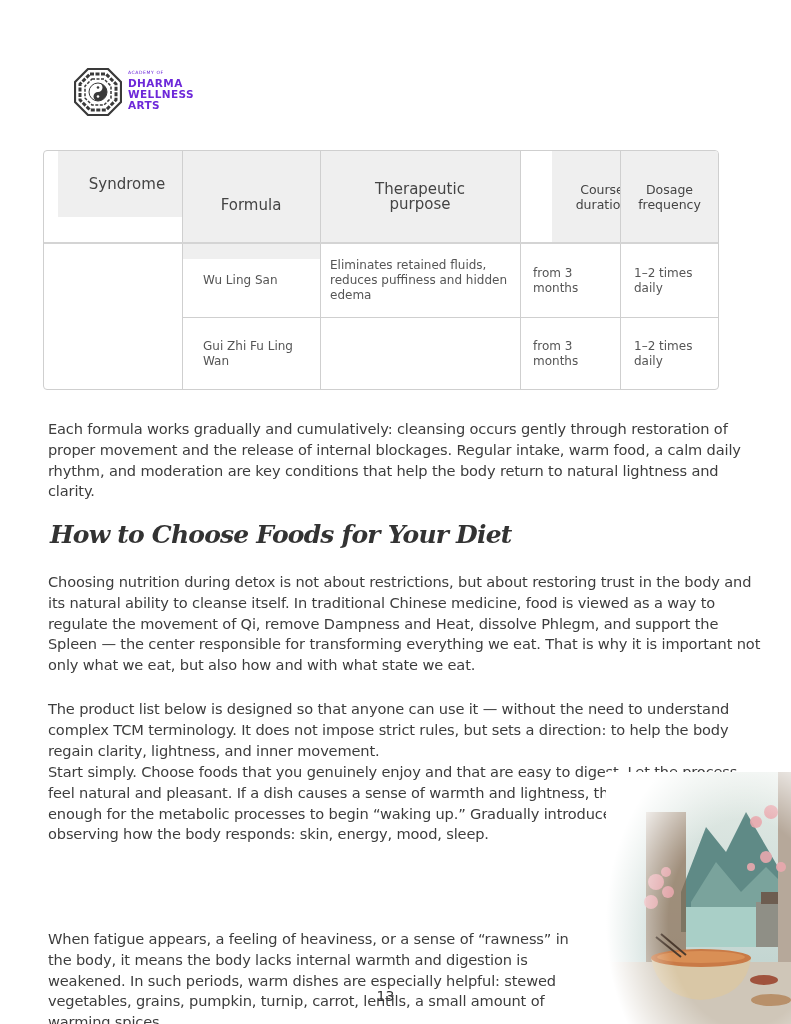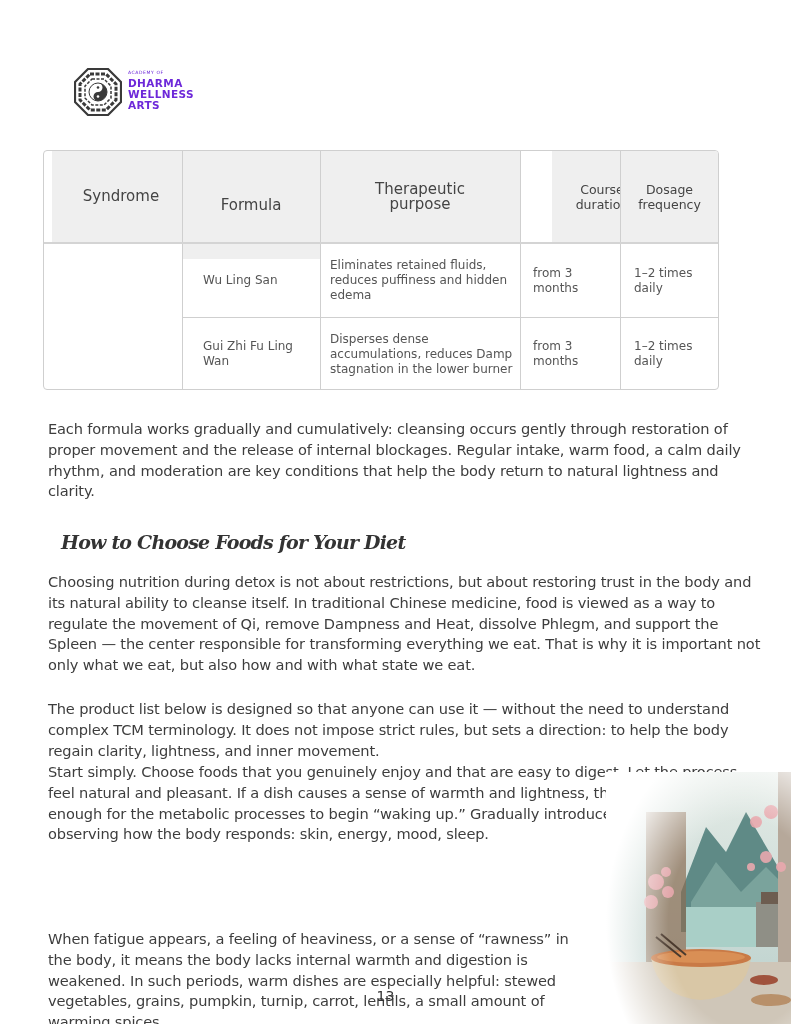--- a/index.html
+++ b/index.html
@@ -14,21 +14,21 @@
   .tbl { position: absolute; left: 43px; top: 150px; width: 676px; height: 240px; border: 1px solid #cfcfcf; border-radius: 4px; overflow: hidden; box-sizing: border-box; }
   .tbl .cell { position: absolute; box-sizing: border-box; display: flex; align-items: center; font-size: 12px; color: #555; line-height: 15px; }
   .tbl .hdr { background: #efefef; justify-content: center; text-align: center; color: #444; }
   .hdr.big { font-size: 15px; line-height: 15px; }
   .hdr.small { font-size: 12.5px; line-height: 15px; }
   .vline { position: absolute; width: 1px; background: #cfcfcf; }
   .hline { position: absolute; height: 1px; background: #cfcfcf; }
   .hline.thick { height: 2px; background: #d4d4d4; }
 
   .p { position: absolute; left: 44px; font-size: 14.6px; line-height: 20.8px; color: #3d3d3d; margin: 4px; letter-spacing: -0.15px; }
-  .h2 { position: absolute; left: 44px; top: 514px; font-family: "DejaVu Serif", serif; font-style: italic; font-weight: bold; font-size: 19px; color: #333; margin: 17px; letter-spacing: -0.8px; }
+  .h2 { position: absolute; left: 44px; top: 514px; font-family: "DejaVu Serif", serif; font-style: italic; font-weight: bold; font-size: 25px; color: #333; margin: 6px; letter-spacing: -0.8px; }
 
   .illus { position: absolute; left: 606px; top: 772px; width: 185px; height: 252px; }
   .page-num { position: absolute; left: 0; width: 791px; top: 988px; text-align: center; font-size: 14px; color: #333; padding-right: 20px; box-sizing: border-box; }
 </style>
 </head>
 <body>
 
 <div class="logo">
   <svg class="logo-mark" viewBox="0 0 48 48">
     <polygon points="14,1 34,1 47,14 47,34 34,47 14,47 1,34 1,14" fill="none" stroke="#3a3a3a" stroke-width="2.2"></polygon>
@@ -42,34 +42,33 @@
   <div class="logo-text">
     <span class="logo-small">ACADEMY OF</span>
     <span class="logo-big">DHARMA</span>
     <span class="logo-big">WELLNESS</span>
     <span class="logo-big">ARTS</span>
   </div>
 </div>
 
 <div class="tbl">
 
-  <div class="cell hdr big" style="left:8px;top:0;width:138px;height:91px;">Syndrome</div>
+  <div class="cell hdr big" style="left:14px;top:0;width:138px;height:66px;">Syndrome</div>
   <div class="cell hdr big" style="left:138px;top:0;width:138px;height:108px;">Formula</div>
   <div class="cell hdr big" style="left:276px;top:0;width:200px;height:91px;padding:0 50px;">Therapeutic purpose</div>
   <div class="cell hdr small" style="left:476px;top:0;width:100px;height:91px;padding:0 18px;margin-left:32px;">Course duration</div>
   <div class="cell hdr small" style="left:576px;top:0;width:99px;height:91px;padding:0 14px;">Dosage frequency</div>
 
   <div class="cell" style="left:0;top:93px;width:138px;height:146px;padding-left:12px;"></div>
   <div class="cell" style="left:138px;top:93px;width:138px;height:73px;padding-left:21px;">Wu Ling San</div>
   <div class="cell" style="left:276px;top:93px;width:200px;height:73px;padding-left:10px;padding-right:2px;">Eliminates retained fluids, reduces puffiness and hidden edema</div>
   <div class="cell" style="left:476px;top:93px;width:100px;height:73px;padding-left:13px;padding-right:28px;">from 3 months</div>
   <div class="cell" style="left:576px;top:93px;width:99px;height:73px;padding-left:14px;padding-right:20px;">1–2 times daily</div>
 
   <div class="cell" style="left:138px;top:167px;width:138px;height:72px;padding-left:21px;padding-right:20px;">Gui Zhi Fu Ling Wan</div>
-  <div class="cell" style="left:276px;top:167px;width:200px;height:72px;padding-left:10px;padding-right:2px;">Disperses dense accumulations, reduces Damp stagnation in the lower burner</div>
   <div class="cell" style="left:476px;top:167px;width:100px;height:72px;padding-left:13px;padding-right:28px;">from 3 months</div>
   <div class="cell" style="left:576px;top:167px;width:99px;height:72px;padding-left:14px;padding-right:20px;">1–2 times daily</div>
 
   <div class="vline" style="left:138px;top:0;height:240px;"></div>
   <div class="vline" style="left:276px;top:0;height:240px;"></div>
   <div class="vline" style="left:476px;top:0;height:240px;"></div>
   <div class="vline" style="left:576px;top:0;height:240px;"></div>
   <div class="hline thick" style="left:0;top:91px;width:676px;"></div>
   <div class="hline" style="left:138px;top:166px;width:538px;"></div>
 </div>

